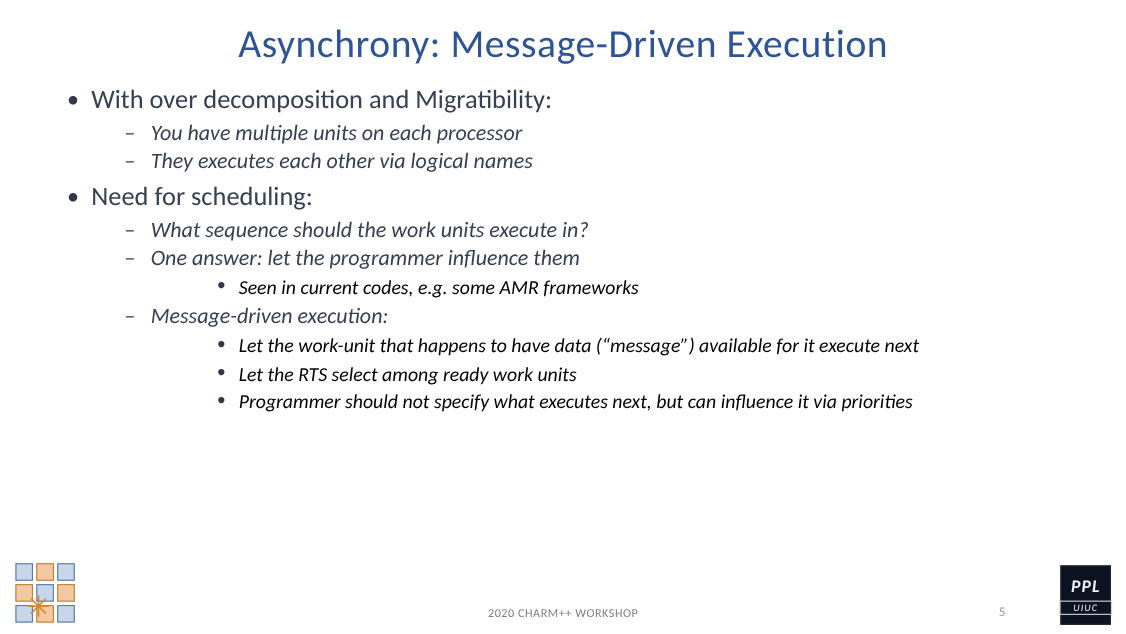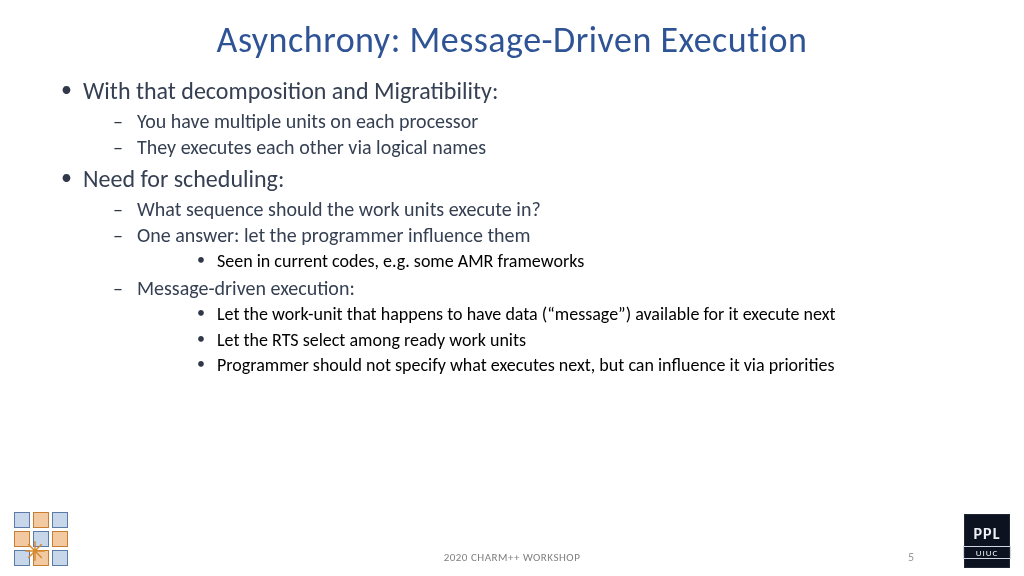--- a/index.html
+++ b/index.html
@@ -50,20 +50,21 @@
     padding: 0;
     margin: 2px 0 2px 0;
   }
   ul.level2 > li {
     position: relative;
     padding-left: 54px;
     font-size: 20px;
     color: #364053;
     margin-top: 0;
     line-height: 1.3;
+    font-style: italic;
   }
   ul.level2 > li::before {
     content: "–";
     position: absolute;
     left: 30px;
     top: 0;
     color: #30384a;
   }
   ul.level3 {
     list-style: none;
@@ -138,20 +139,21 @@
     width: 46px;
     height: 54px;
     background: #0d1220;
     border: 1px solid #202633;
     display: flex;
     flex-direction: column;
     align-items: center;
     justify-content: center;
     box-sizing: border-box;
     color: #eef2f6;
+    font-style: italic;
   }
   .right-logo .ppl {
     font-size: 16px;
     font-weight: 700;
     letter-spacing: 1px;
     line-height: 1;
     margin-top: 2px;
   }
   .right-logo .uiuc {
     font-size: 9px;
@@ -163,21 +165,21 @@
   }
 </style>
 </head>
 <body>
 
 <div class="title">Asynchrony: Message-Driven Execution</div>
 
 <div class="content">
   <ul class="level1">
     <li>
-      <span>With that decomposition and Migratibility:</span>
+      <span>With over decomposition and Migratibility:</span>
       <ul class="level2">
         <li><span>You have multiple units on each processor</span></li>
         <li><span>They executes each other via logical names</span></li>
       </ul>
     </li>
     <li>
       <span>Need for scheduling:</span>
       <ul class="level2">
         <li><span>What sequence should the work units execute in?</span></li>
         <li>

